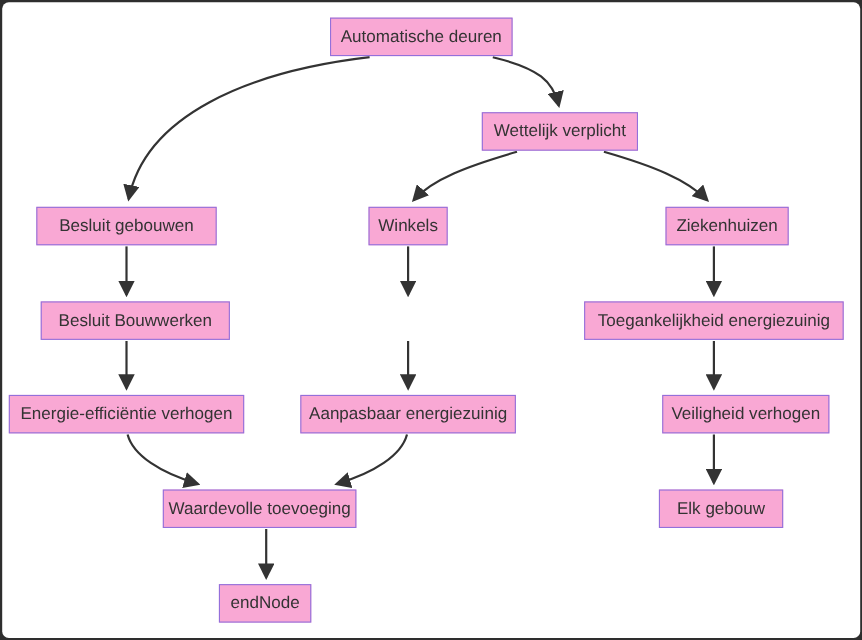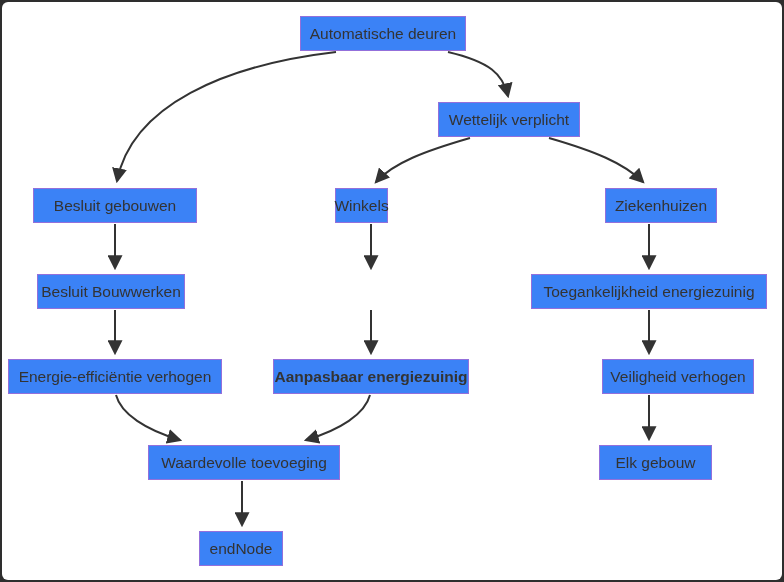--- a/index.html
+++ b/index.html
@@ -20,21 +20,21 @@
     width: 784px; height: 582px;
   }
   svg.edges {
     position: absolute; left: 0; top: 0;
     width: 784px; height: 582px;
     pointer-events: none;
   }
   .node {
     position: absolute;
     box-sizing: border-box;
-    background: #3b82f6;
+    background: #f9a8d4;
     border: 1px solid #9370DB;
     color: #333333;
     font-size: 15.5px;
     display: flex;
     align-items: center;
     justify-content: center;
     text-align: center;
     white-space: nowrap;
   }
 </style>
@@ -68,34 +68,34 @@
       <path d="M 242 481 L 242 525" marker-end="url(#arrow)"></path>
     </g>
   </svg>
 
   <div class="node" style="left:300px; top:16px;  width:166px; height:35px;">Automatische deuren</div>
 
   <div class="node" style="left:438px; top:102px; width:142px; height:35px;">Wettelijk verplicht</div>
 
   <div class="node" style="left:33px;  top:188px; width:164px; height:35px;">Besluit gebouwen</div>
 
-  <div class="node" style="left:335px; top:188px; width:53px;  height:35px;">Winkels</div>
+  <div class="node" style="left:335px; top:188px; width:72px;  height:35px;">Winkels</div>
 
   <div class="node" style="left:593px; top:188px; width:112px; height:35px;margin-left:12px;">Ziekenhuizen</div>
 
-  <div class="node" style="left:37px;  top:274px; width:148px; height:35px;">Besluit Bouwwerken</div>
+  <div class="node" style="left:37px;  top:274px; width:172px; height:35px;">Besluit Bouwwerken</div>
 
 
   <div class="node" style="left:531px; top:274px; width:236px; height:35px;">Toegankelijkheid energiezuinig</div>
 
   <div class="node" style="left:8px;   top:359px; width:214px; height:35px;">Energie-efficiëntie verhogen</div>
 
-  <div class="node" style="left:273px; top:359px; width:196px; height:35px;font-weight:bold;">Aanpasbaar energiezuinig</div>
+  <div class="node" style="left:273px; top:359px; width:196px; height:35px;">Aanpasbaar energiezuinig</div>
 
   <div class="node" style="left:573px; top:359px; width:152px; height:35px;margin-left:29px;">Veiligheid verhogen</div>
 
-  <div class="node" style="left:148px; top:445px; width:192px; height:35px;">Waardevolle toevoeging</div>
+  <div class="node" style="left:148px; top:445px; width:176px; height:35px;">Waardevolle toevoeging</div>
 
   <div class="node" style="left:599px; top:445px; width:113px; height:35px;">Elk gebouw</div>
 
   <div class="node" style="left:199px; top:531px; width:84px;  height:35px;">endNode</div>
 
 </div>
 
 </body></html>

